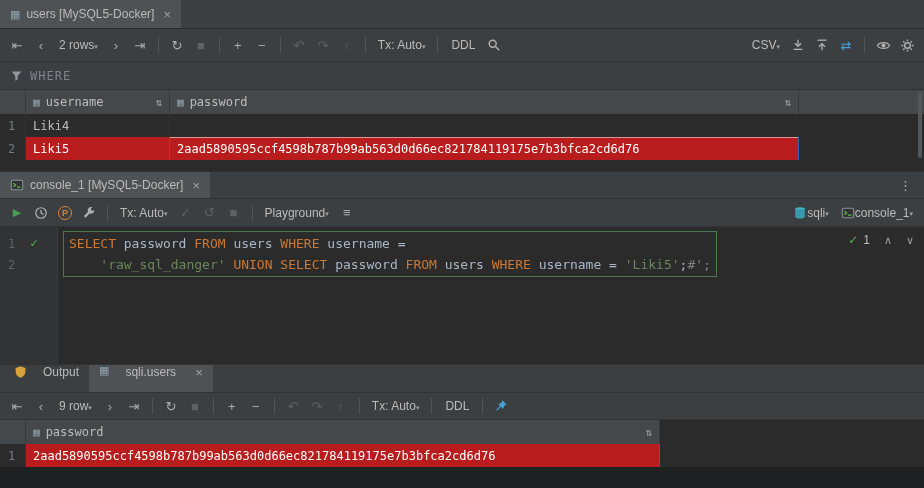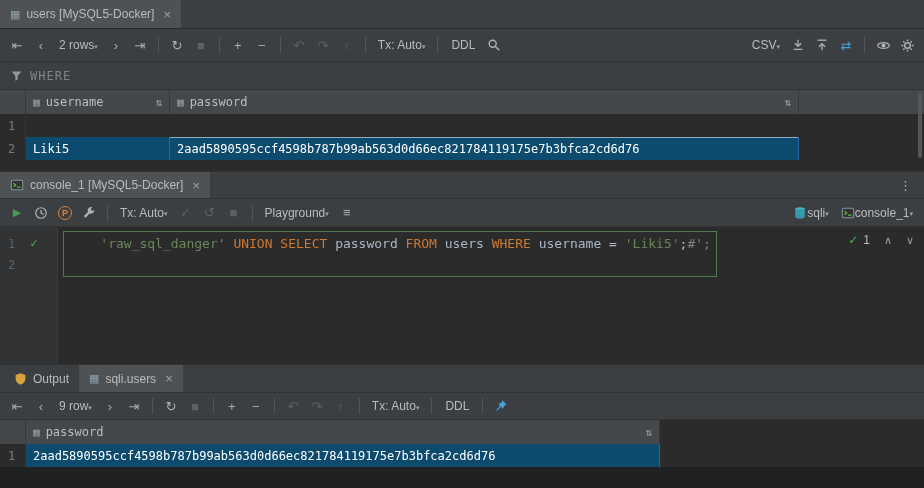--- a/index.html
+++ b/index.html
@@ -42,42 +42,42 @@
   .sorter{margin-left:auto;color:#9aa0a5;font-size:11px}
   .grow{display:flex}
   #row1{top:114px;height:23px}
   #row2{top:137px;height:23px}
   #bottom-row{top:444px;height:23px}
   .gut{width:26px;padding-left:8px;color:#787c80;display:flex;align-items:center;font-family:"DejaVu Sans Mono",monospace;font-size:12px;border-right:1px solid #333638}
   .cell{display:flex;align-items:center;padding-left:7px;color:#bbbbbb;font-family:"DejaVu Sans Mono",monospace;font-size:12px;border-right:1px solid #333638;overflow:hidden;white-space:nowrap}
   .cell.user{width:144px}
   .cell.pass{width:629px}
   .cell.bpass{width:634px}
-  .sel{background:#0c4a6e;color:#ffffff;border-right-color:#2d64b0}
+  .sel{background:#b91c1c;color:#ffffff;border-right-color:#2d64b0}
   .focus-top{box-shadow:inset 0 1px 0 rgba(255,255,255,.55)}
   #grid-vscroll{position:absolute;right:2px;top:92px;width:4px;height:66px;background:#53575a;border-radius:2px}
   
   #console-tabbar{top:171px;height:28px;border-top:1px solid #323232;border-bottom:1px solid #323232}
   .kebab{margin-left:auto;padding-right:12px;color:#afb1b3;font-size:13px}
   #console-toolbar{top:199px;height:28px}
   #console-editor{top:227px;height:137px;background:#2b2b2b}
   .ed-gutter{position:absolute;left:0;top:0;width:58px;height:100%;background:#313335;border-right:1px solid #3a3d3f;padding-top:6px}
   .gut-line{height:21px;display:flex;align-items:center}
   .lnum{width:16px;margin-left:8px;color:#606366;font-family:"DejaVu Sans Mono",monospace;font-size:12px}
   .gut-ic{width:20px;text-align:center;font-size:11px}
   .green{color:#4db548}
   .stmt-box{position:absolute;left:63px;top:4px;width:654px;height:46px;border:1px solid #4b7a4f;pointer-events:none}
   .ed-code{position:absolute;left:58px;top:6px;right:0}
   .code-line{height:21px;line-height:21px;white-space:pre;padding-left:11px;font-family:"DejaVu Sans Mono",monospace;font-size:13px}
   .kw{color:#cc7832}.idt{color:#a9b7c6}.str{color:#6a8759}.cmt{color:#808080}
   .result-widget{position:absolute;right:10px;top:6px;display:flex;align-items:center;gap:5px;font-size:12px;color:#bbbbbb}
   .navch{color:#9aa0a5;margin-left:9px;font-size:11px}
   
   #bottom-tabbar{top:364px;height:29px;border-top:1px solid #323232;border-bottom:1px solid #323232;padding-left:4px}
-  .btab{height:100%;display:flex;align-items:center;gap:6px;padding:0 10px;color:#bbbbbb}
+  .btab{height:100%;display:flex;align-items:flex-start;gap:16px;padding:0 10px;color:#bbbbbb}
   .btab.active{background:#4e5254}
   #bottom-toolbar{top:393px;height:27px}
   #bottom-header{top:420px;height:24px;display:flex}
   #bottom-header .gh-corner{background:#45484a}
   #bottom-strip{top:467px;height:21px;background:#1f2123}
   svg{display:block}
 </style>
 </head>
 <body>
 
@@ -183,20 +183,21 @@
     <div class="gh gh-pass">
       <span class="gicon">▦</span>
       <span>password</span>
       <span class="sorter">⇅</span>
     </div>
     <div class="gh gh-fill"></div>
   </div>
 
   <div class="sec grow" id="row1">
     <div class="gut">1</div>
+    <div class="cell user">Liki4</div>
   </div>
   <div class="sec grow" id="row2">
     <div class="gut">2</div>
     <div class="cell user sel">Liki5</div>
     <div class="cell pass sel focus-top">2aad5890595ccf4598b787b99ab563d0d66ec821784119175e7b3bfca2cd6d76</div>
   </div>
   <div id="grid-vscroll"></div>
 
   <div class="sec bar" id="console-tabbar">
     <div class="etab">
@@ -267,20 +268,21 @@
         <span class="lnum">1</span>
         <span class="gut-ic green">✓</span>
       </div>
       <div class="gut-line">
         <span class="lnum">2</span>
         <span class="gut-ic"></span>
       </div>
     </div>
     <div class="stmt-box"></div>
     <div class="ed-code">
+      <div class="code-line"><span class="kw">SELECT </span><span class="idt">password </span><span class="kw">FROM </span><span class="idt">users </span><span class="kw">WHERE </span><span class="idt">username =</span></div>
       <div class="code-line"><span class="idt">    </span><span class="str">'raw_sql_danger'</span><span class="idt"> </span><span class="kw">UNION SELECT </span><span class="idt">password </span><span class="kw">FROM </span><span class="idt">users </span><span class="kw">WHERE </span><span class="idt">username = </span><span class="str">'Liki5'</span><span class="idt">;</span><span class="cmt">#';</span></div>
     </div>
     <div class="result-widget">
       <span class="green">✓</span>
       <span>1</span>
       <span class="navch">∧</span>
       <span class="navch">∨</span>
     </div>
   </div>
 

